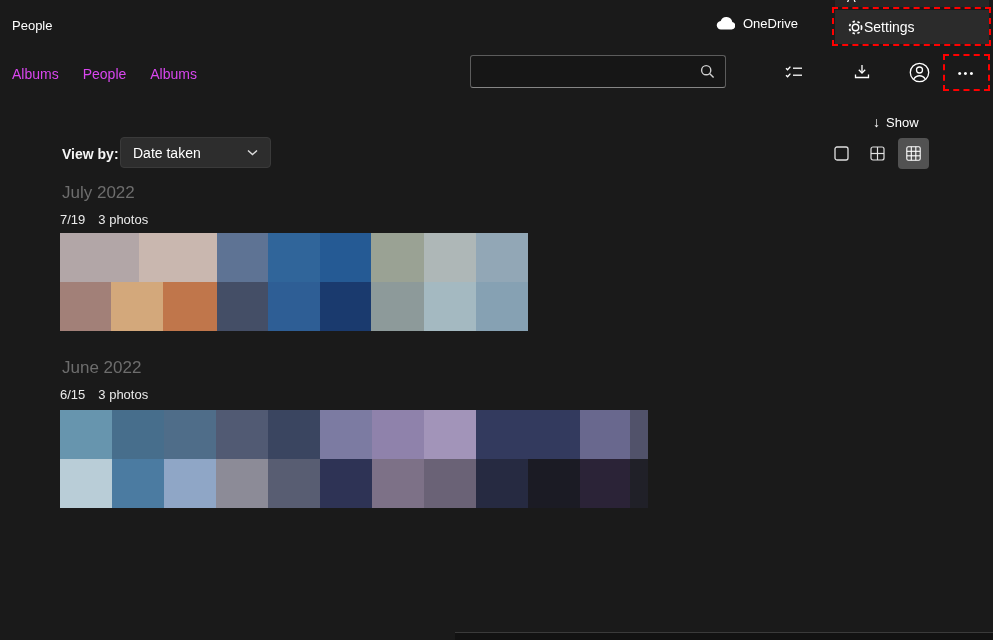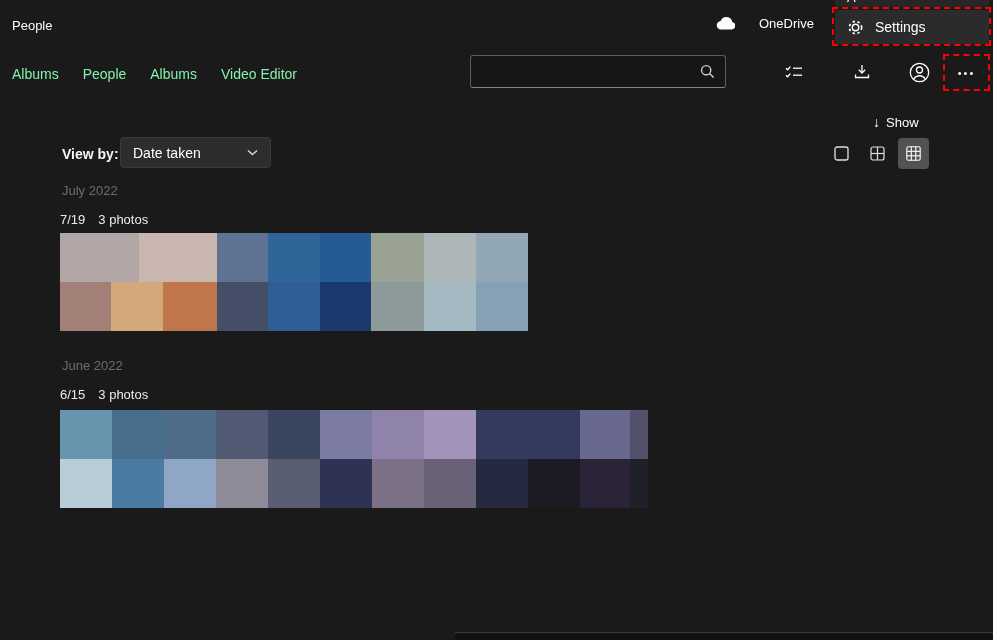--- a/index.html
+++ b/index.html
@@ -8,37 +8,37 @@
     background: #1a1a1a;
     font-family: "Liberation Sans", sans-serif;
     color: #ffffff;
     overflow: hidden;
     position: relative;
   }
   .abs { position: absolute; }
 
   
   .app-title { left: 12px; top: 18px; font-size: 13px; color: #fff; }
-  .onedrive { left: 716px; top: 16px; display: flex; align-items: center; gap: 24px;
+  .onedrive { left: 716px; top: 16px; display: flex; align-items: center; gap: 8px;
               font-size: 13px; background: transparent; border: none; color: #fff; cursor: pointer; }
 
   
   .flyout-partial { left: 835px; top: 0; width: 154px; height: 7px; background: #262626; overflow: hidden; }
   .flyout-partial span { display: block; margin: -10px 0 0 12px; font-size: 13px; color: #fff; }
   .settings-menu { left: 835px; top: 10px; width: 154px; height: 34px; background: #2b2b2b; }
-  .settings-item { width: 100%; height: 100%; display: flex; align-items: center; gap: 11px;
+  .settings-item { width: 100%; height: 100%; display: flex; align-items: center; 
                    padding-left: 12px; background: transparent; border: none; color: #fff;
                    font-size: 14px; font-family: "Liberation Sans", sans-serif; cursor: pointer; }
   .annotation { border: 2px dashed #ff0000; pointer-events: none; z-index: 50; }
   .annotation.settings { left: 832px; top: 7px; width: 159px; height: 39px; }
   .annotation.more { left: 943px; top: 54px; width: 47px; height: 37px; }
 
   
   .nav { left: 12px; top: 48px; height: 52px; display: flex; gap: 24px; align-items: center; }
-  .tab { position: relative; background: transparent; border: none; color: #86efac;
+  .tab { position: relative; background: transparent; border: none; color: #d946ef;
          font-size: 14px; font-family: "Liberation Sans", sans-serif; cursor: pointer;
          height: 100%; display: flex; align-items: center; }
   .tab.active { color: #ffffff; }
   .tab.active::after { content: ""; position: absolute; left: 50%; transform: translateX(-50%);
                        bottom: 8px; width: 22px; height: 3px; background: #9d9d9d; border-radius: 2px; }
 
   
   .search-box { left: 470px; top: 55px; width: 256px; height: 33px; background: #161616;
                 border: 1px solid #5c5c5c; border-bottom-color: #858585; border-radius: 3px;
                 display: flex; align-items: center; }
@@ -62,21 +62,21 @@
   .viewby-label { left: 62px; top: 146px; font-size: 14px; color: #f5f5f5; font-weight: bold; }
   .viewby-dd { left: 120px; top: 137px; width: 151px; height: 31px; background: #2d2d2d;
                border: 1px solid #3a3a3a; border-radius: 4px; display: flex; align-items: center;
                justify-content: space-between; padding: 0 12px; color: #fff; font-size: 14px;
                font-family: "Liberation Sans", sans-serif; cursor: pointer; }
   .view-sq   { left: 826px; top: 138px; width: 30px; height: 30px; }
   .view-g4   { left: 862px; top: 138px; width: 30px; height: 30px; }
   .view-g9   { left: 898px; top: 138px; width: 31px; height: 31px; background: #525252; border-radius: 4px; }
 
   
-  .month { background: transparent; border: none; font-size: 13px; color: #6d6d6d;
+  .month { background: transparent; border: none; font-size: 17px; color: #6d6d6d;
            font-family: "Liberation Sans", sans-serif; cursor: pointer; }
   .month1 { left: 62px; top: 183px; }
   .month2 { left: 62px; top: 358px; text-align: center; }
   .daterow { display: flex; gap: 13px; font-size: 13px; color: #ebebeb; }
   .daterow1 { left: 60px; top: 212px; }
   .daterow2 { left: 60px; top: 387px; }
   .mosaic { overflow: hidden; }
   .mosaic1 { left: 60px; top: 233px; }
   .mosaic2 { left: 60px; top: 410px; }
   .mosaic-row { display: flex; height: 49px; }
@@ -112,21 +112,20 @@
     </span>
     <span>Settings</span>
   </button>
 </div>
 <div class="abs annotation settings"></div>
 
 <nav class="abs nav">
   <button class="tab">Albums</button>
   <button class="tab">People</button>
   <button class="tab">Albums</button>
-  <button class="tab">Video Editor</button>
 </nav>
 
 <div class="abs search-box">
   <input type="text" placeholder="" style="">
   <span class="mag">
     <svg width="15" height="15" viewBox="0 0 15 15">
       <circle cx="6.2" cy="6.2" r="4.6" fill="none" stroke="#cfcfcf" stroke-width="1.4"></circle>
       <line x1="9.8" y1="9.8" x2="13.6" y2="13.6" stroke="#cfcfcf" stroke-width="1.4"></line>
     </svg>
   </span>

